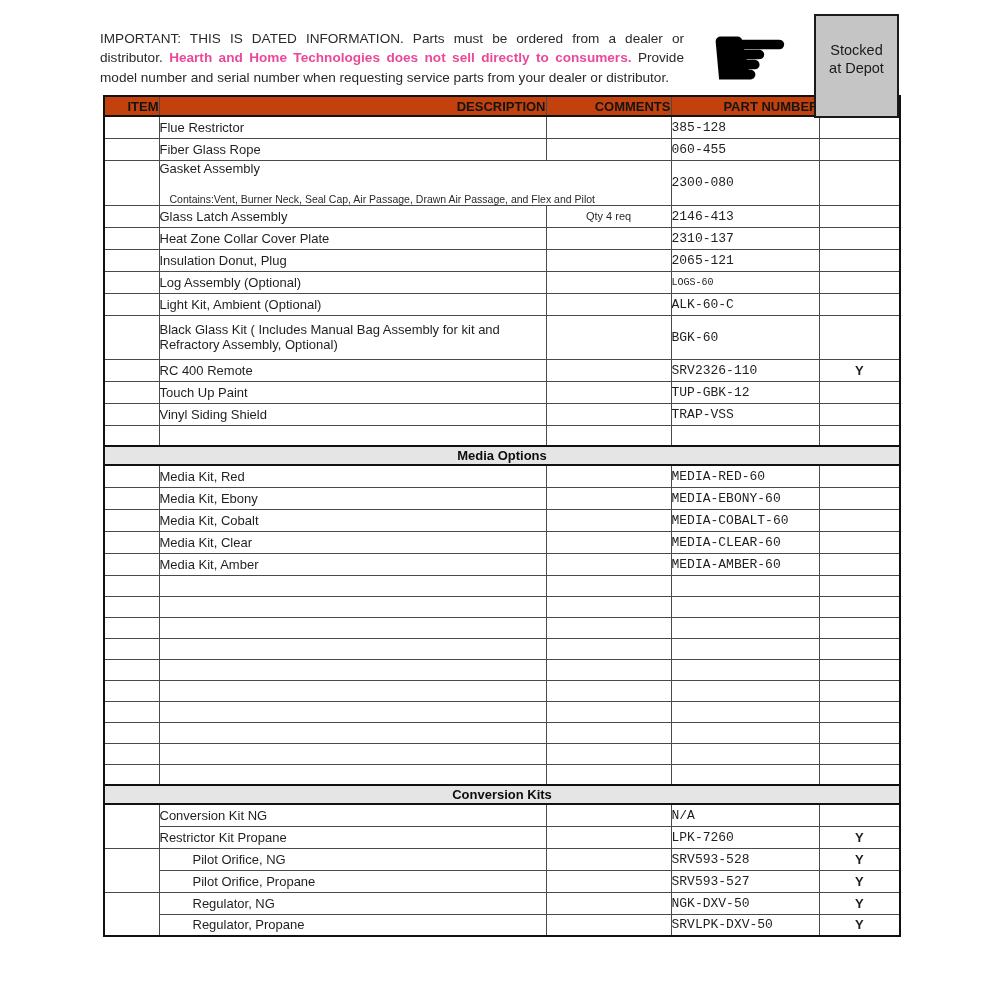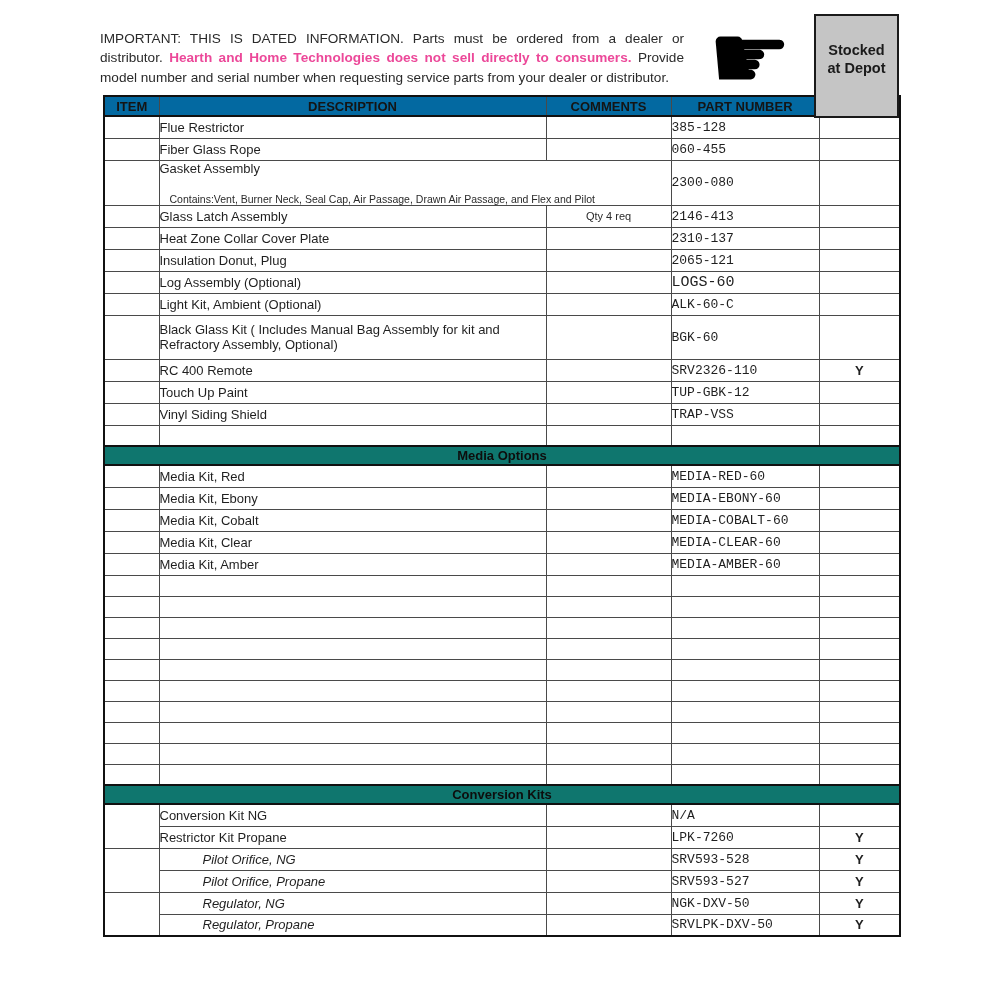--- a/index.html
+++ b/index.html
@@ -36,21 +36,21 @@
   }
 
   
   .stocked-box {
     position: absolute;
     left: 814px; top: 14px;
     width: 85px; height: 104px;
     background: #c5c5c5;
     border: 2px solid #1a1a1a;
     text-align: center;
-    font-weight: bold;
+    font-weight: normal;
     font-size: 14.5px;
     line-height: 18px;
     padding-top: 25px;
     color: #1a1a1a;
     z-index: 2;
   }
 
   
   table.parts {
     position: absolute;
@@ -63,49 +63,49 @@
     border: 2px solid #111;
     z-index: 1;
   }
   table.parts td, table.parts th {
     border: 1px solid #4a4a4a;
     padding: 0;
     overflow: hidden;
     vertical-align: middle;
   }
   table.parts thead th {
-    background: #0369a1;
+    background: #c2410c;
     font-size: 13px;
     font-weight: bold;
-    text-align: center;
+    text-align: right;
     height: 20px;
     border-bottom: 2px solid #111;
     color: #141414;
   }
   tr.single td { height: 22px; }
   tr.double td { height: 44px; }
   tr.empty td  { height: 21px; }
   tr.band td {
-    background: #0f766e;
+    background: #e5e5e5;
     border-top: 2px solid #111;
     border-bottom: 2px solid #111;
     text-align: center;
     font-weight: bold;
     height: 19px;
     font-size: 13px;
     color: #0d0d0d;
   }
   td.desc { text-align: left; padding: 2px 8px 2px 10px; }
   td.desc .wrapcap { max-width: 356px; }
   td.comments { text-align: center; font-size: 11px; color: #2a2a2a; }
   td.part { text-align: left; padding-left: 10px; font-family: Liberation Mono, monospace; }
-  td.part.small { font-size: 15px; }
+  td.part.small { font-size: 10px; }
   td.stocked { text-align: center; font-weight: bold; }
   .sub-line { font-size: 10.5px; padding-left: 10px; margin-top: 17px; color: #2a2a2a; white-space: nowrap; }
-  td.desc.indent { padding-left: 43px; font-style: italic; }
+  td.desc.indent { padding-left: 33px; }
 </style>
 </head>
 <body>
 
 <p class="intro"><span>IMPORTANT: THIS IS DATED INFORMATION. Parts must be ordered from a dealer or distributor. </span><span class="bold">Hearth and Home Technologies does not sell directly to consumers.</span><span> Provide model number and serial number when requesting service parts from your dealer or distributor.</span></p>
 
 <div class="hand-icon">☛</div>
 
 <div class="stocked-box">
   <div>Stocked</div>

